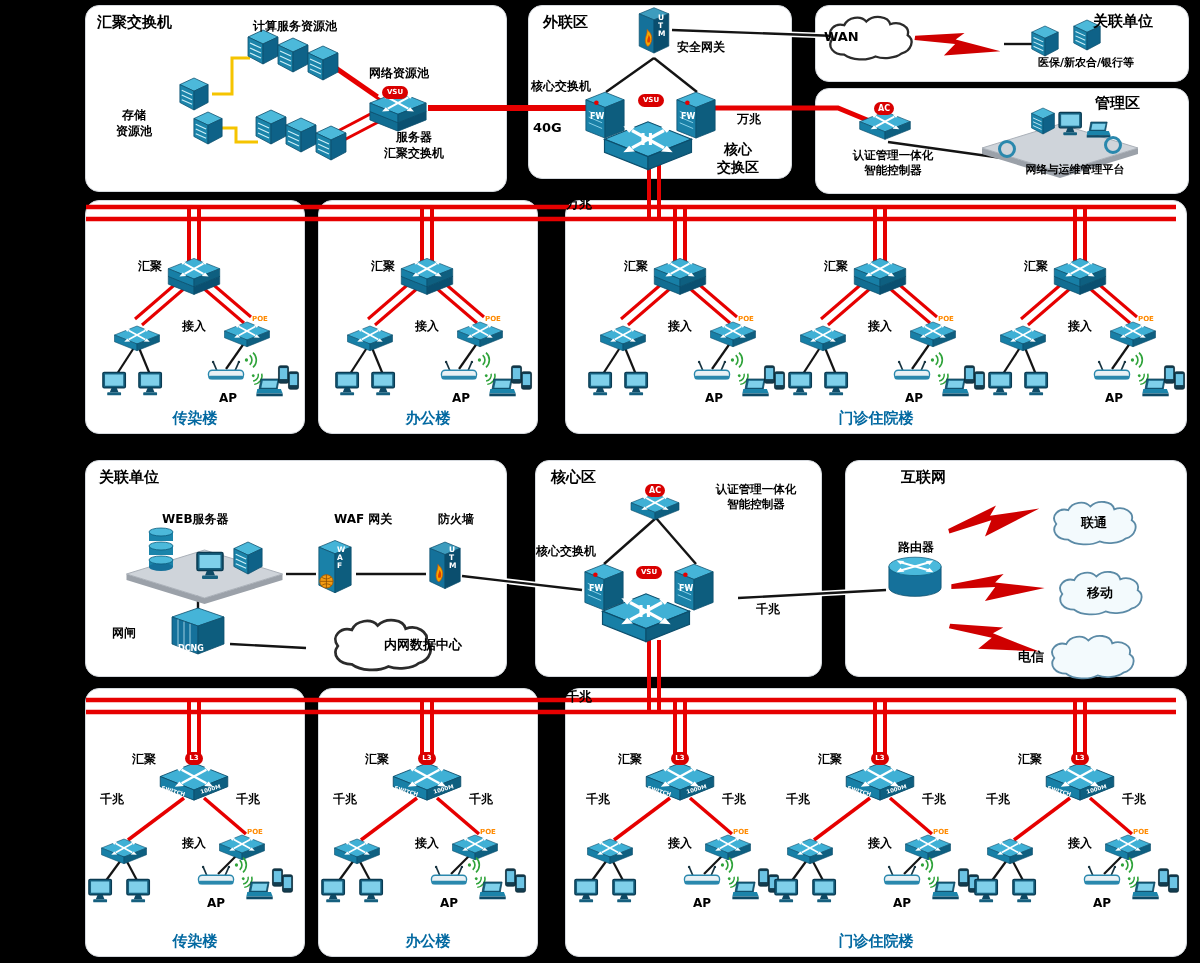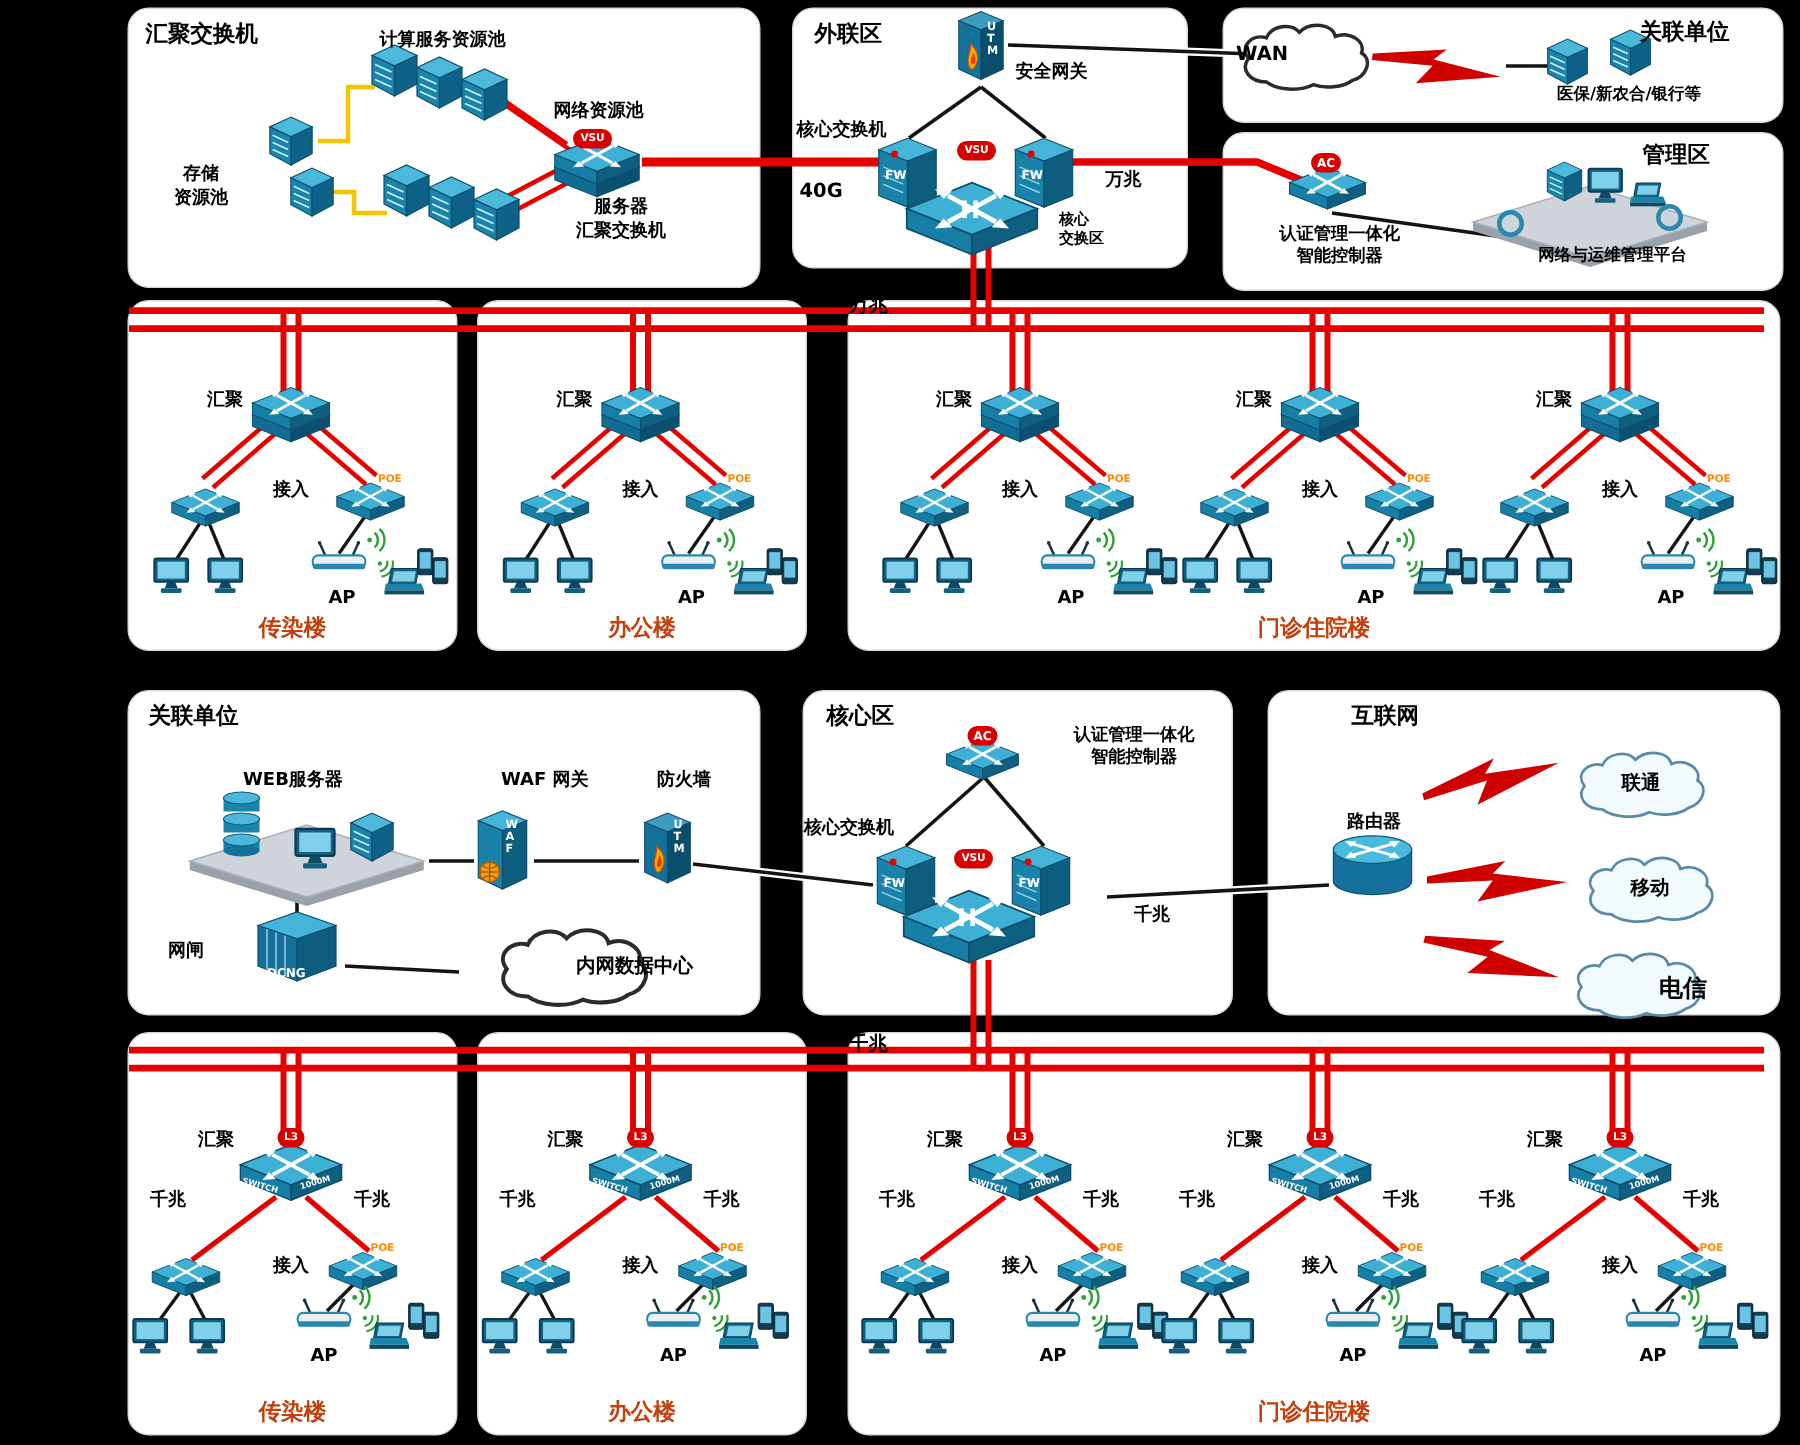--- a/index.html
+++ b/index.html
@@ -2,21 +2,21 @@
 <html><head>
 <meta charset="utf-8">
 <style>
   html,body{margin:0;padding:0;background:#000;}
   #page{position:relative;width:1200px;height:963px;background:#000;overflow:hidden;
         font-family:"DejaVu Sans","Liberation Sans",sans-serif;}
   .zone{position:absolute;background:#fff;border:1px solid #d5d9de;border-radius:14px;z-index:1;}
   .lbl{position:absolute;font-weight:bold;font-size:12px;color:#000;z-index:5;line-height:1.3;}
   .ttl{font-size:15px;}
   .pre{white-space:pre-line;}
-  .bname{position:absolute;left:0;right:0;bottom:5px;text-align:center;font-weight:bold;font-size:15px;color:#c2410c;z-index:5;}
+  .bname{position:absolute;left:0;right:0;bottom:5px;text-align:center;font-weight:bold;font-size:15px;color:#0369a1;z-index:5;}
   svg.icon{position:absolute;z-index:4;overflow:visible;}
   #wires{position:absolute;left:0;top:0;z-index:2;pointer-events:none;}
   .tree{position:absolute;width:200px;z-index:3;}
   .tree-mid{height:200px;}
   .tree-bot{height:230px;}
   .tree svg.ln{position:absolute;left:0;top:0;}
   .bdg{position:absolute;z-index:6;background:#d90000;color:#fff;font-weight:bold;text-align:center;}
   .vsu{font-size:7px;width:26px;height:13px;line-height:13px;border-radius:7px;}
   .acb{font-size:8px;width:20px;height:13px;line-height:13px;border-radius:7px;}
   .l3b{font-size:7px;width:18px;height:13px;line-height:13px;border-radius:7px;}
@@ -315,21 +315,21 @@
     </svg>
   <span class="wtx" style="left:590px;top:112px;font-size:8px">FW</span>
   <span class="wtx" style="left:681px;top:112px;font-size:8px">FW</span>
   <svg class="icon" style="left:600px;top:116px;width:96px;height:58px">
       <use href="#s-switch"></use>
     </svg>
   <span class="wtx" style="left:640px;top:130px;font-size:16px">H</span>
   <span class="bdg vsu" style="left:638px;top:94px">VSU</span>
   <span class="lbl" style="left:533px;top:120px;font-size:13px">40G</span>
   <span class="lbl" style="left:737px;top:112px">万兆</span>
-  <span class="lbl pre" style="left:706px;top:140px;width:64px;text-align:left;font-size:10px">核心
+  <span class="lbl pre" style="left:706px;top:140px;width:64px;text-align:center;font-size:14px">核心
 交换区</span>
 
   <span class="lbl ttl" style="left:1093px;top:12px">关联单位</span>
   <svg class="icon" style="left:824px;top:14px;width:92px;height:50px;fill:#ffffff;stroke:#2b2b2b;stroke-width:2.5">
       <use href="#s-cloud"></use>
     </svg>
   <span class="lbl" style="left:824px;top:29px;width:92px;font-size:13px">WAN</span>
   <svg class="icon" style="left:914px;top:26px;width:88px;height:26px;transform:rotate(8deg);transform-origin:0 50%;fill:#cf0000;stroke:none">
       <use href="#s-bolt"></use>
     </svg>
@@ -442,21 +442,21 @@
       <use href="#s-cloud"></use>
     </svg>
   <span class="lbl" style="left:1048px;top:515px;width:92px;text-align:center;font-size:13px">联通</span>
   <svg class="icon" style="left:1054px;top:570px;width:92px;height:48px;fill:#f3fafd;stroke:#5b8aa6;stroke-width:2">
       <use href="#s-cloud"></use>
     </svg>
   <span class="lbl" style="left:1054px;top:585px;width:92px;text-align:center;font-size:13px">移动</span>
   <svg class="icon" style="left:1046px;top:634px;width:92px;height:48px;fill:#f3fafd;stroke:#5b8aa6;stroke-width:2">
       <use href="#s-cloud"></use>
     </svg>
-  <span class="lbl" style="left:1046px;top:649px;width:92px;text-align:right;font-size:16px">电信</span>
+  <span class="lbl" style="left:1018px;top:649px;width:92px;text-align:left;font-size:13px">电信</span>
 
   <div class="tree tree-mid" style="left:94px;top:207px">
   <svg class="ln" width="200" height="200">
     <line x1="95" y1="0" x2="95" y2="58" stroke="#e60000" stroke-width="4"></line>
     <line x1="105" y1="0" x2="105" y2="58" stroke="#e60000" stroke-width="4"></line>
     <line x1="92" y1="80" x2="48" y2="118" stroke="#e60000" stroke-width="3"></line>
     <line x1="85" y1="74" x2="41" y2="112" stroke="#e60000" stroke-width="3"></line>
     <line x1="108" y1="80" x2="150" y2="116" stroke="#e60000" stroke-width="3"></line>
     <line x1="115" y1="74" x2="157" y2="110" stroke="#e60000" stroke-width="3"></line>
     <line x1="43" y1="136" x2="21" y2="170" stroke="#141414" stroke-width="2.2"></line>

